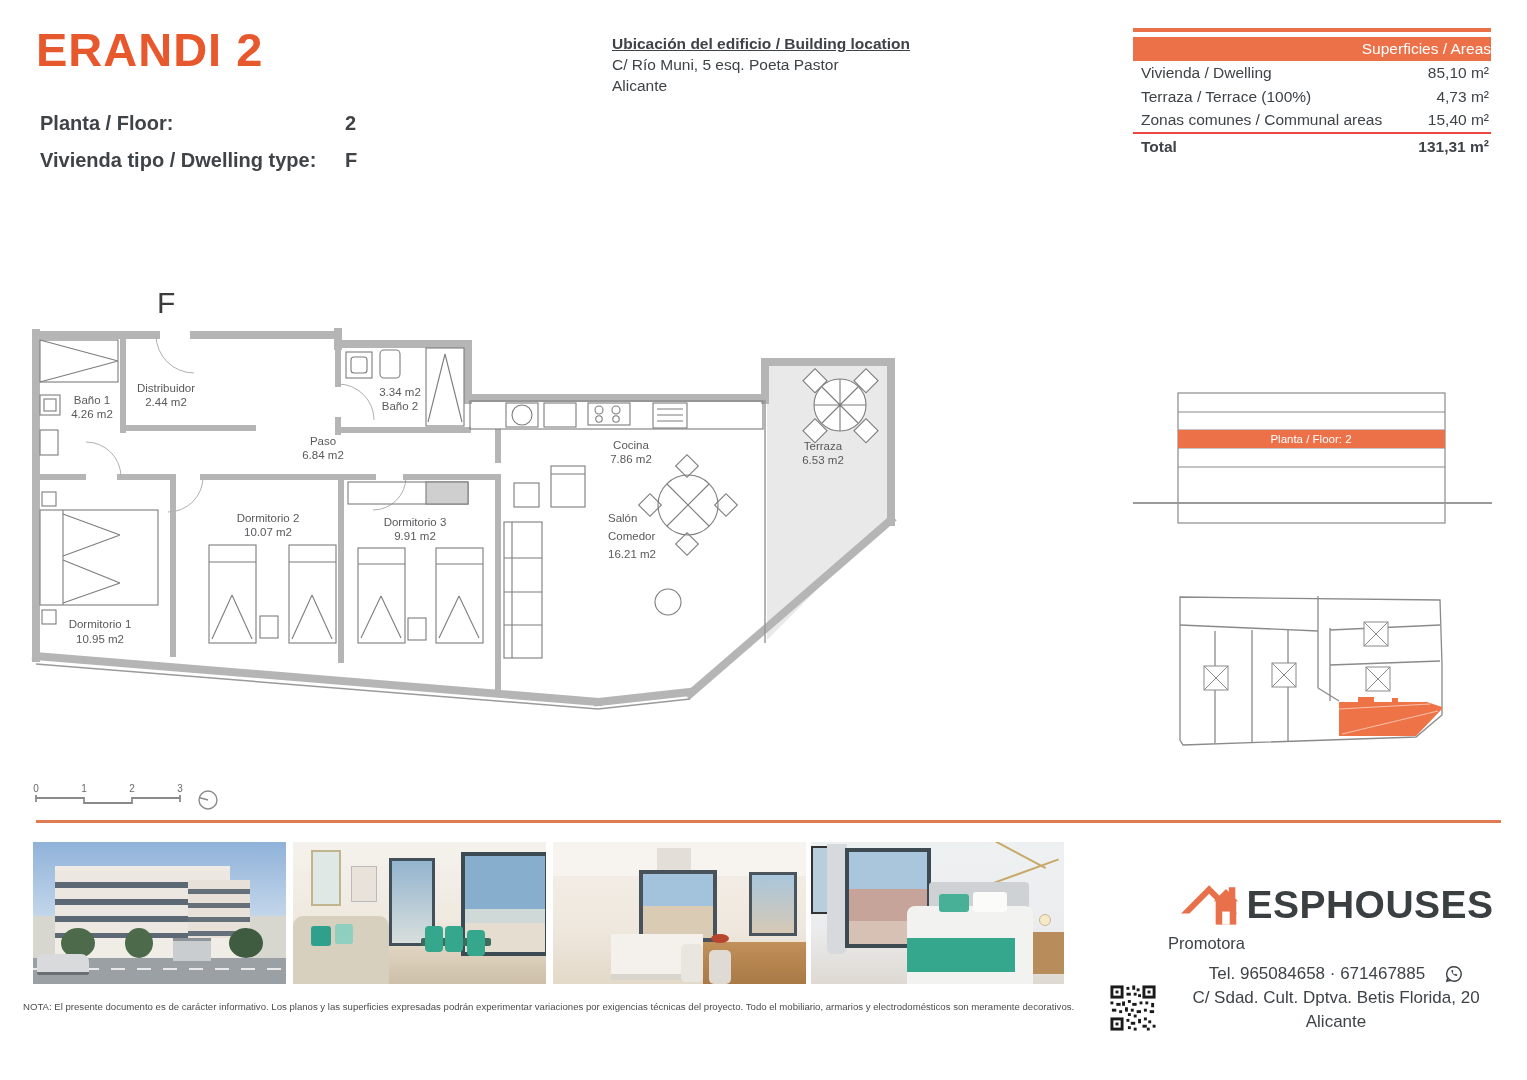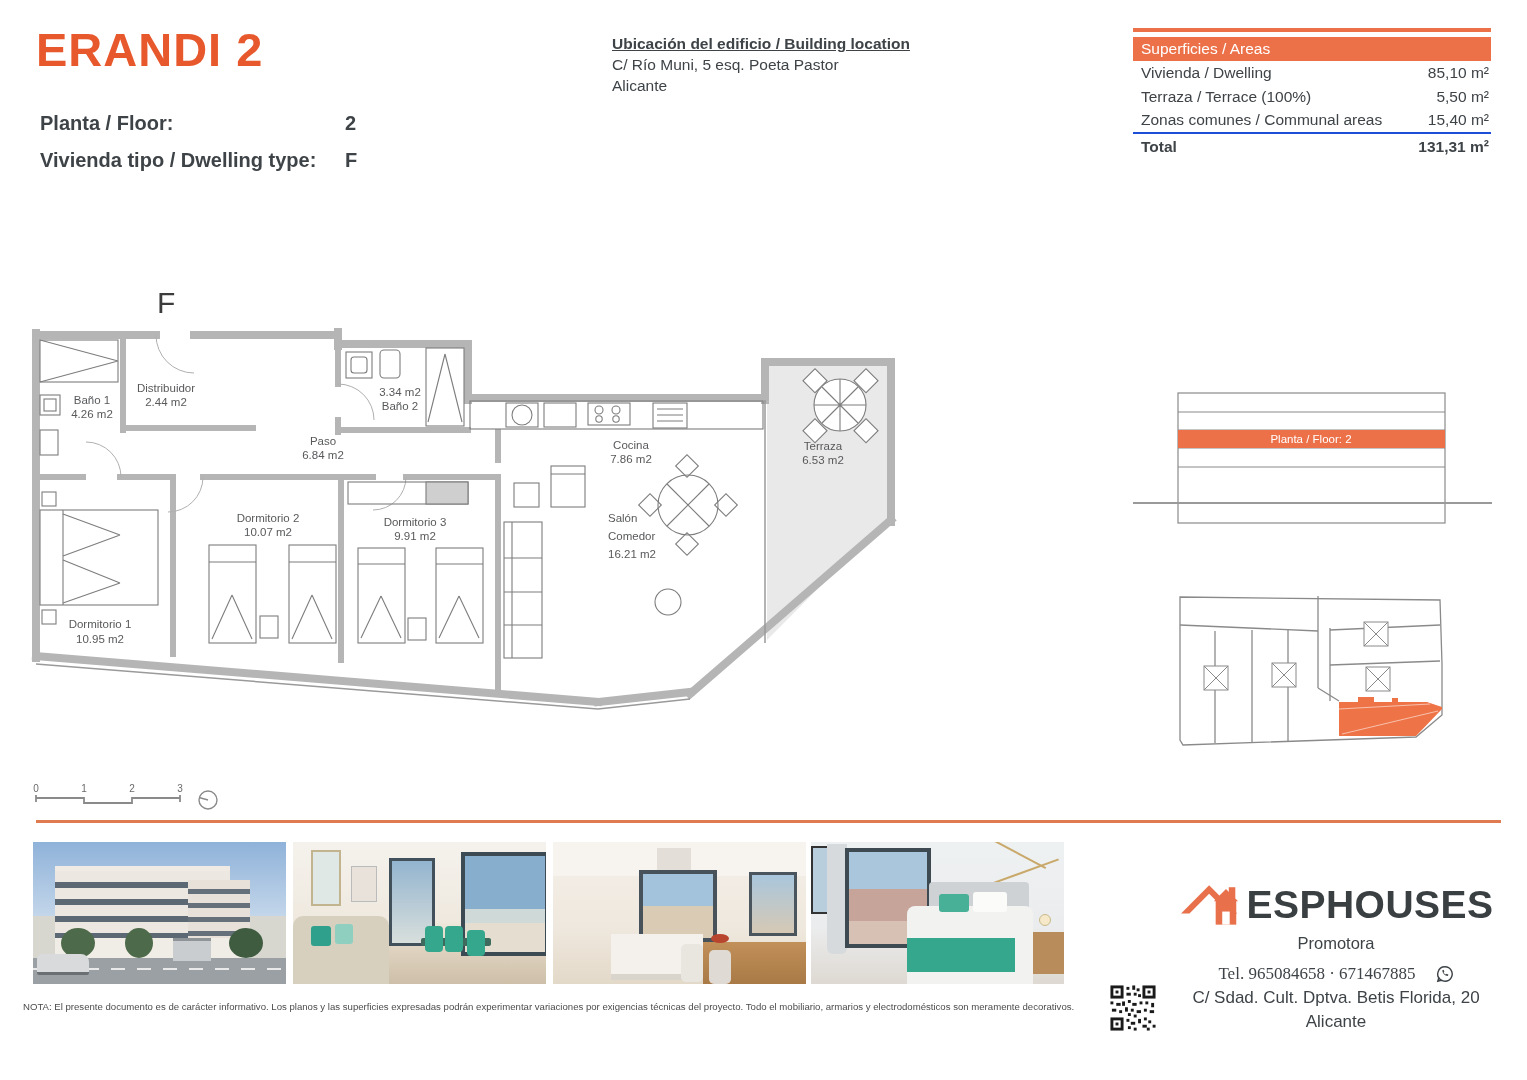--- a/index.html
+++ b/index.html
@@ -8,25 +8,25 @@
   .abs{position:absolute;}
 
   
   .title{left:36px;top:22px;font-size:47px;font-weight:800;color:#e8582d;letter-spacing:1px;}
   .meta-row{left:40px;width:380px;font-size:20px;font-weight:700;color:#3e4347;}
   .meta-row .val{position:absolute;left:305px;top:0;}
   .location{left:612px;top:33px;font-size:15.5px;line-height:21px;color:#3e4347;}
   .location .loc-title{font-weight:700;text-decoration:underline;}
 
   
-  .areas{left:1133px;top:28px;width:358px;font-size:15.5px;}
+  .areas{left:1133px;top:28px;width:358px;font-size:15.5px;text-align:right;}
   .areas .topbar{height:4px;background:#ed7148;margin-bottom:5px;}
   .areas .hdr{background:#ed7148;color:#fff;height:24px;line-height:24px;padding-left:8px;font-size:15.5px;}
   .areas .row{display:flex;justify-content:space-between;height:23.5px;line-height:23.5px;padding:0 2px 0 8px;}
-  .areas .row:nth-child(5){border-bottom:2px solid #1d4ed8;}
+  .areas .row:nth-child(5){border-bottom:2px solid #ef4444;}
   .areas .trow{display:flex;justify-content:space-between;height:25px;line-height:25px;padding:0 2px 0 8px;font-weight:700;}
 
   
   .plan-letter{left:157px;top:286px;font-size:30px;color:#3c3c3c;}
   .plan-svg{left:28px;top:300px;}
   .scalebar{left:30px;top:782px;}
 
   
   .elev{left:1130px;top:383px;}
   .siteplan{left:1130px;top:568px;}
@@ -88,26 +88,26 @@
   .p4 .gold2{left:170px;top:30px;width:80px;height:2px;background:#c9a96a;transform:rotate(-20deg);}
   .p4 .head{left:118px;top:40px;width:100px;height:34px;background:#cfd2d4;border-radius:4px;}
   .p4 .bed{left:96px;top:64px;width:126px;height:78px;background:#f2f2f0;border-radius:8px 8px 0 0;}
   .p4 .throw{left:96px;top:96px;width:108px;height:34px;background:#35a78c;}
   .p4 .pilA{left:128px;top:52px;width:30px;height:18px;background:#49b098;border-radius:3px;}
   .p4 .pilB{left:162px;top:50px;width:34px;height:20px;background:#fbfbfa;border-radius:3px;}
   .p4 .nstand{left:222px;top:90px;width:31px;height:42px;background:#b98c5c;}
   .p4 .lamp{left:228px;top:72px;width:10px;height:10px;border-radius:50%;background:#f6e9c9;border:1px solid #c9b88a;}
 
   
-  .brand{left:1168px;top:876px;width:336px;text-align:center;}
+  .brand{left:1168px;top:876px;width:336px;text-align:left;}
   .brand .logoline{display:flex;align-items:center;justify-content:center;gap:2px;}
   .brand .brand-name{font-size:39px;font-weight:800;color:#3a3f42;letter-spacing:0.5px;}
   .brand .sub{font-size:16.5px;color:#3e4347;margin-top:0px;}
   .contact{left:1168px;top:962px;width:336px;text-align:center;font-size:17px;line-height:24px;color:#3e4347;}
-  .contact .phone-line{display:inline-flex;align-items:center;gap:20px;font-family:Liberation Serif, serif;}
+  .contact .phone-line{display:inline-flex;align-items:center;gap:20px;}
 
   .qr{left:1108px;top:984px;}
 
   
   .disc{left:23px;top:998px;width:1085px;font-size:9.6px;line-height:18px;color:#4c4c4c;}
 </style>
 </head>
 <body>
 
 <div class="page">
@@ -131,21 +131,21 @@
 
   <div class="abs areas">
     <div class="topbar"></div>
     <div class="hdr">Superficies / Areas</div>
     <div class="row">
       <span>Vivienda / Dwelling</span>
       <span>85,10 m²</span>
     </div>
     <div class="row">
       <span>Terraza / Terrace (100%)</span>
-      <span>5,50 m²</span>
+      <span>4,73 m²</span>
     </div>
     <div class="row">
       <span>Zonas comunes / Communal areas</span>
       <span>15,40 m²</span>
     </div>
     <div class="trow">
       <span>Total</span>
       <span>131,31 m²</span>
     </div>
   </div>

